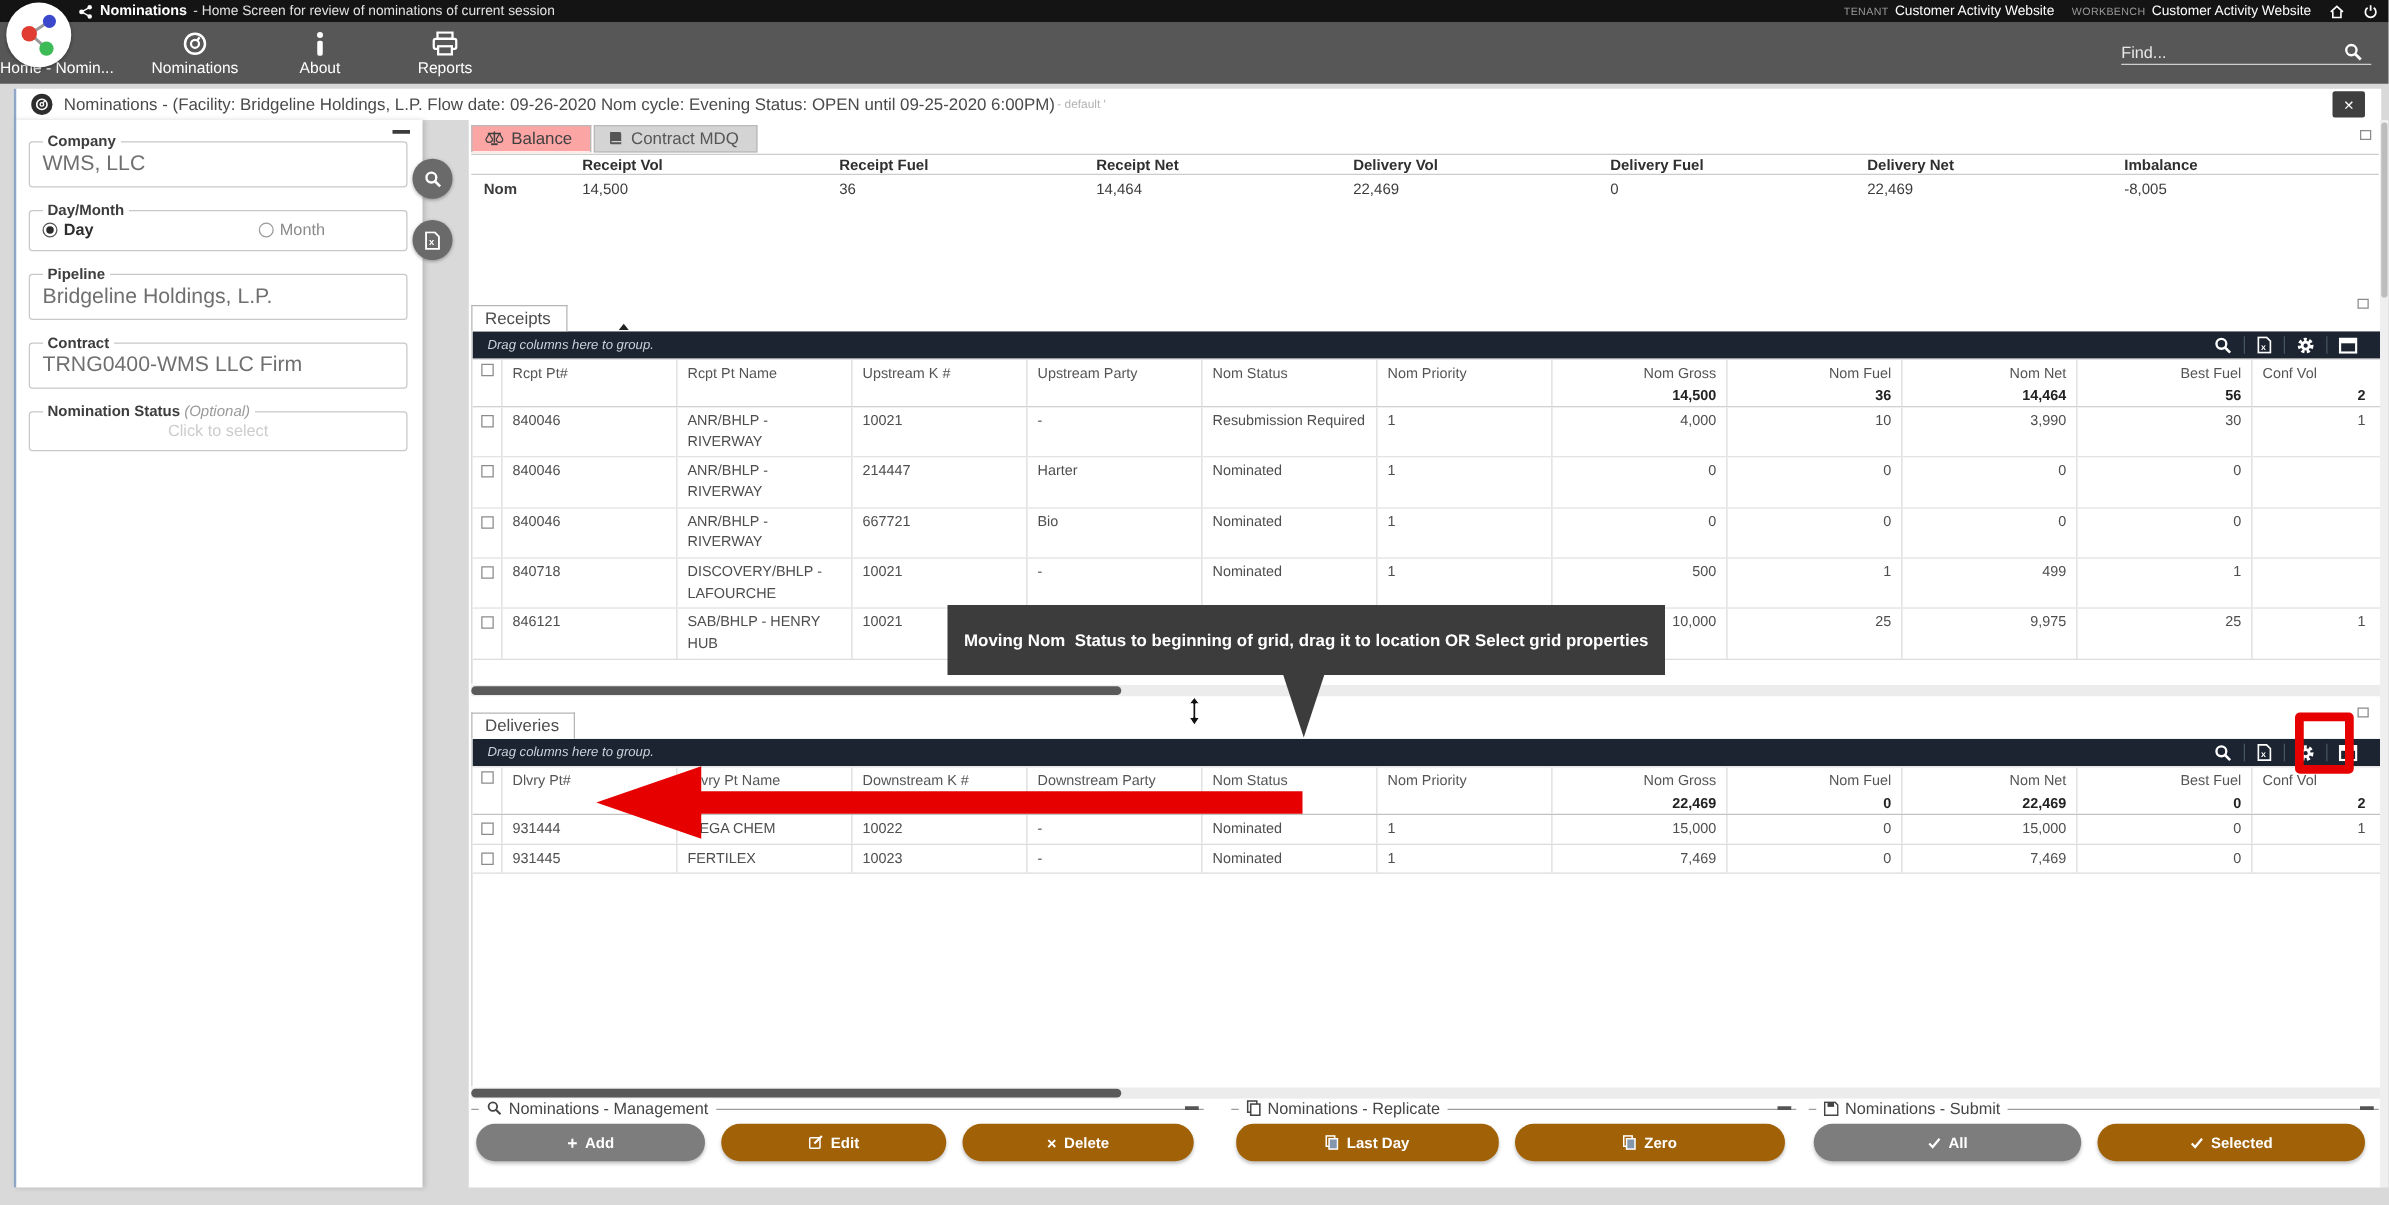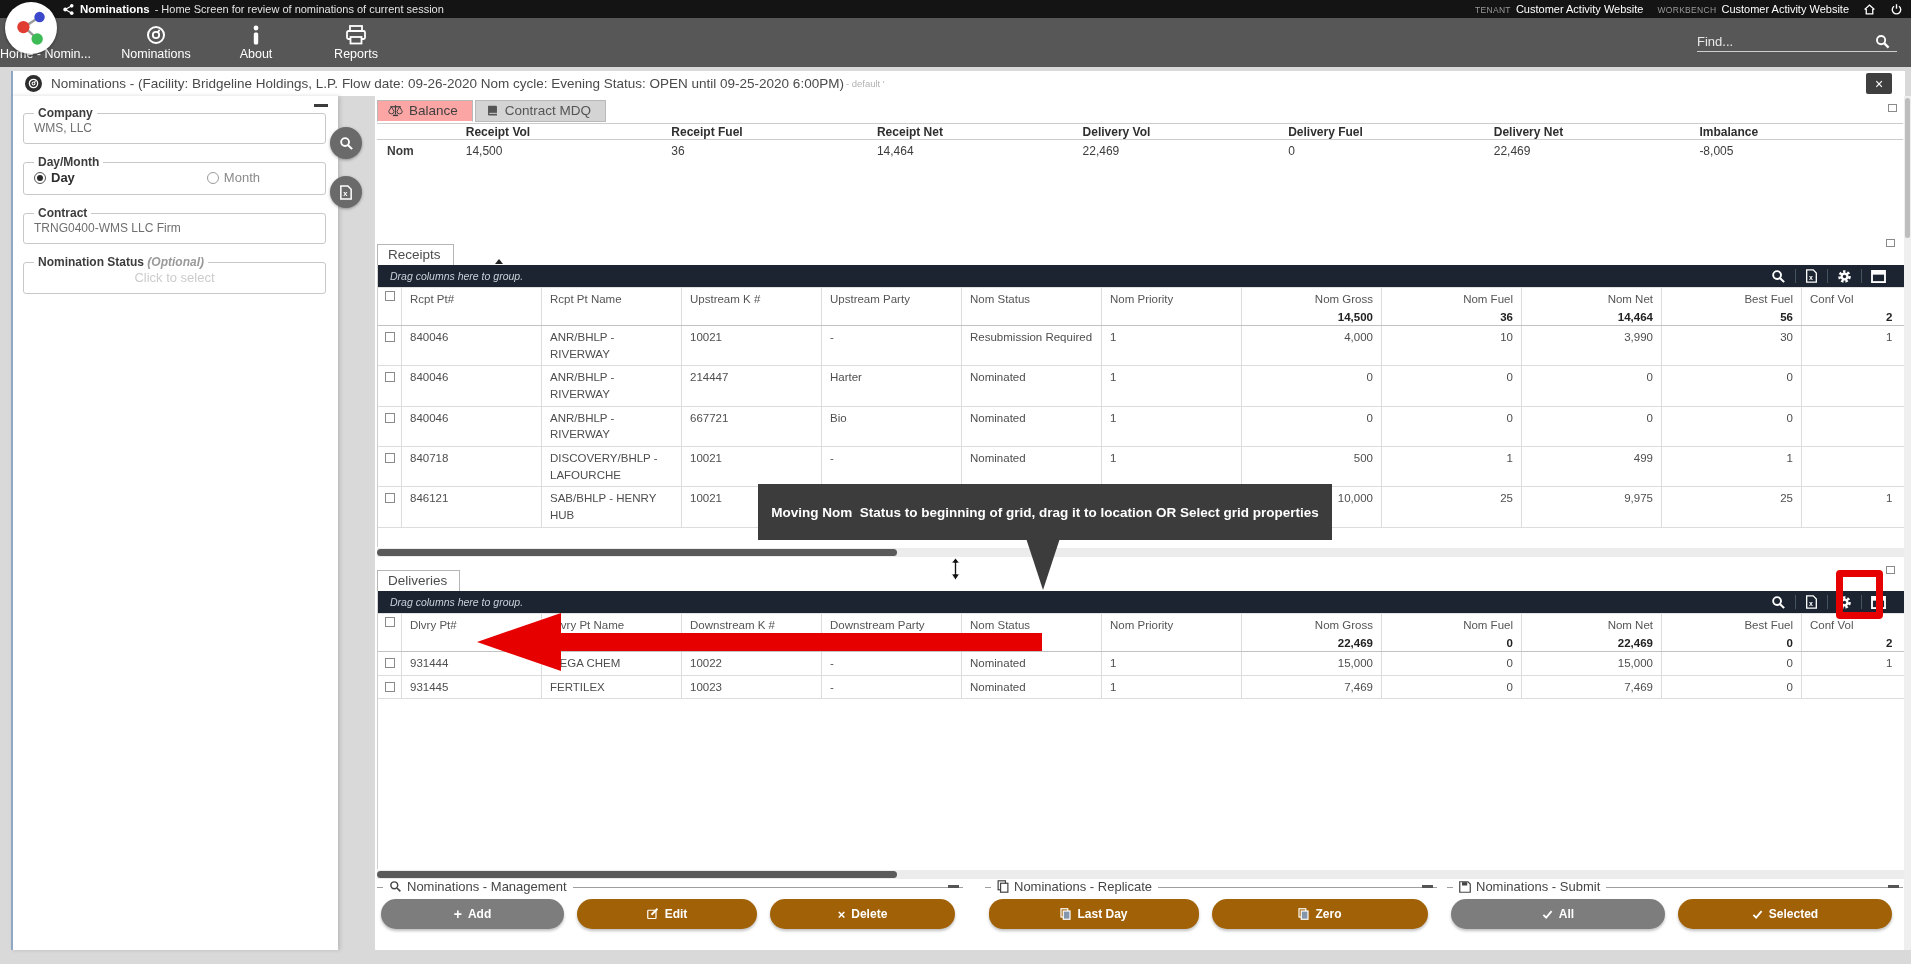--- a/index.html
+++ b/index.html
@@ -43,22 +43,22 @@
   .page-title-suffix { font-size:9.5px; color:#b3b3b3; margin-left:2px; }
   .close-btn { position:absolute; right:13px; top:2px; width:26px; height:21px; background:#3f3f3f;
     color:#fff; display:flex; align-items:center; justify-content:center; font-size:14px; border-radius:2px; cursor:pointer; }
 
   
   .sidebar { position:absolute; left:11px; top:96px; width:327px; height:854px; background:#fff;
     border-left:2px solid #8fa6c5; box-shadow:2px 0 4px rgba(0,0,0,.15); z-index:6; padding:10px 12px 0 10px; }
   .collapse-dash { position:absolute; right:10px; top:8px; width:14px; height:3px; background:#3c3c3c; cursor:pointer; }
   fieldset.sb { border:1px solid #c8c8c8; border-radius:3px; margin-bottom:11px; padding:0 8px 6px 8px; }
   fieldset.sb legend { font-size:12px; font-weight:bold; color:#3d3d3d; padding:0 4px; margin-left:2px; }
-  legend .opt { font-weight:bold; font-style:italic; color:#9a9a9a; }
-  .sb-value { font-size:12px; color:#6f6f6f; padding:1px 2px 2px 2px; min-height:16px; }
+  legend .opt { font-weight:normal; font-style:italic; color:#9a9a9a; }
+  .sb-value { font-size:17px; color:#6f6f6f; padding:1px 2px 2px 2px; min-height:16px; }
   .sb-placeholder { text-align:center; color:#cccccc; font-size:13px; padding:1px 0 2px 0; }
   .radio-row { display:flex; align-items:flex-start; font-size:13px; padding:1px 0 3px 2px; }
   .radio { width:12px; height:12px; border:1.5px solid #555; border-radius:50%; display:inline-flex;
     align-items:center; justify-content:center; margin-right:5px; background:#fff; }
   .radio.sel::after { content:""; width:6px; height:6px; border-radius:50%; background:#2b2b2b; }
   .radio.unsel { border-color:#9a9a9a; }
   .r-day { font-weight:bold; color:#2e2e2e; }
   .r-month { color:#8a8a8a; margin-left:132px; display:flex; align-items:center; }
   .r-month .radio { margin-right:5px; }
   .float-btn { position:absolute; width:32px; height:32px; border-radius:50%; background:#6a6a6a;
@@ -266,20 +266,24 @@
           <span class="r-day">Day</span>
         </span>
         <span class="r-month">
           <span class="radio unsel"></span>
           <span>Month</span>
         </span>
       </div>
     </fieldset>
 
 
+    <fieldset class="sb">
+      <legend>Pipeline</legend>
+      <div class="sb-value">Bridgeline Holdings, L.P.</div>
+    </fieldset>
 
     <fieldset class="sb">
       <legend>Contract</legend>
       <div class="sb-value">TRNG0400-WMS LLC Firm</div>
     </fieldset>
 
     <fieldset class="sb">
       <legend>
         <span>Nomination Status</span>
         <span class="opt">(Optional)</span>

